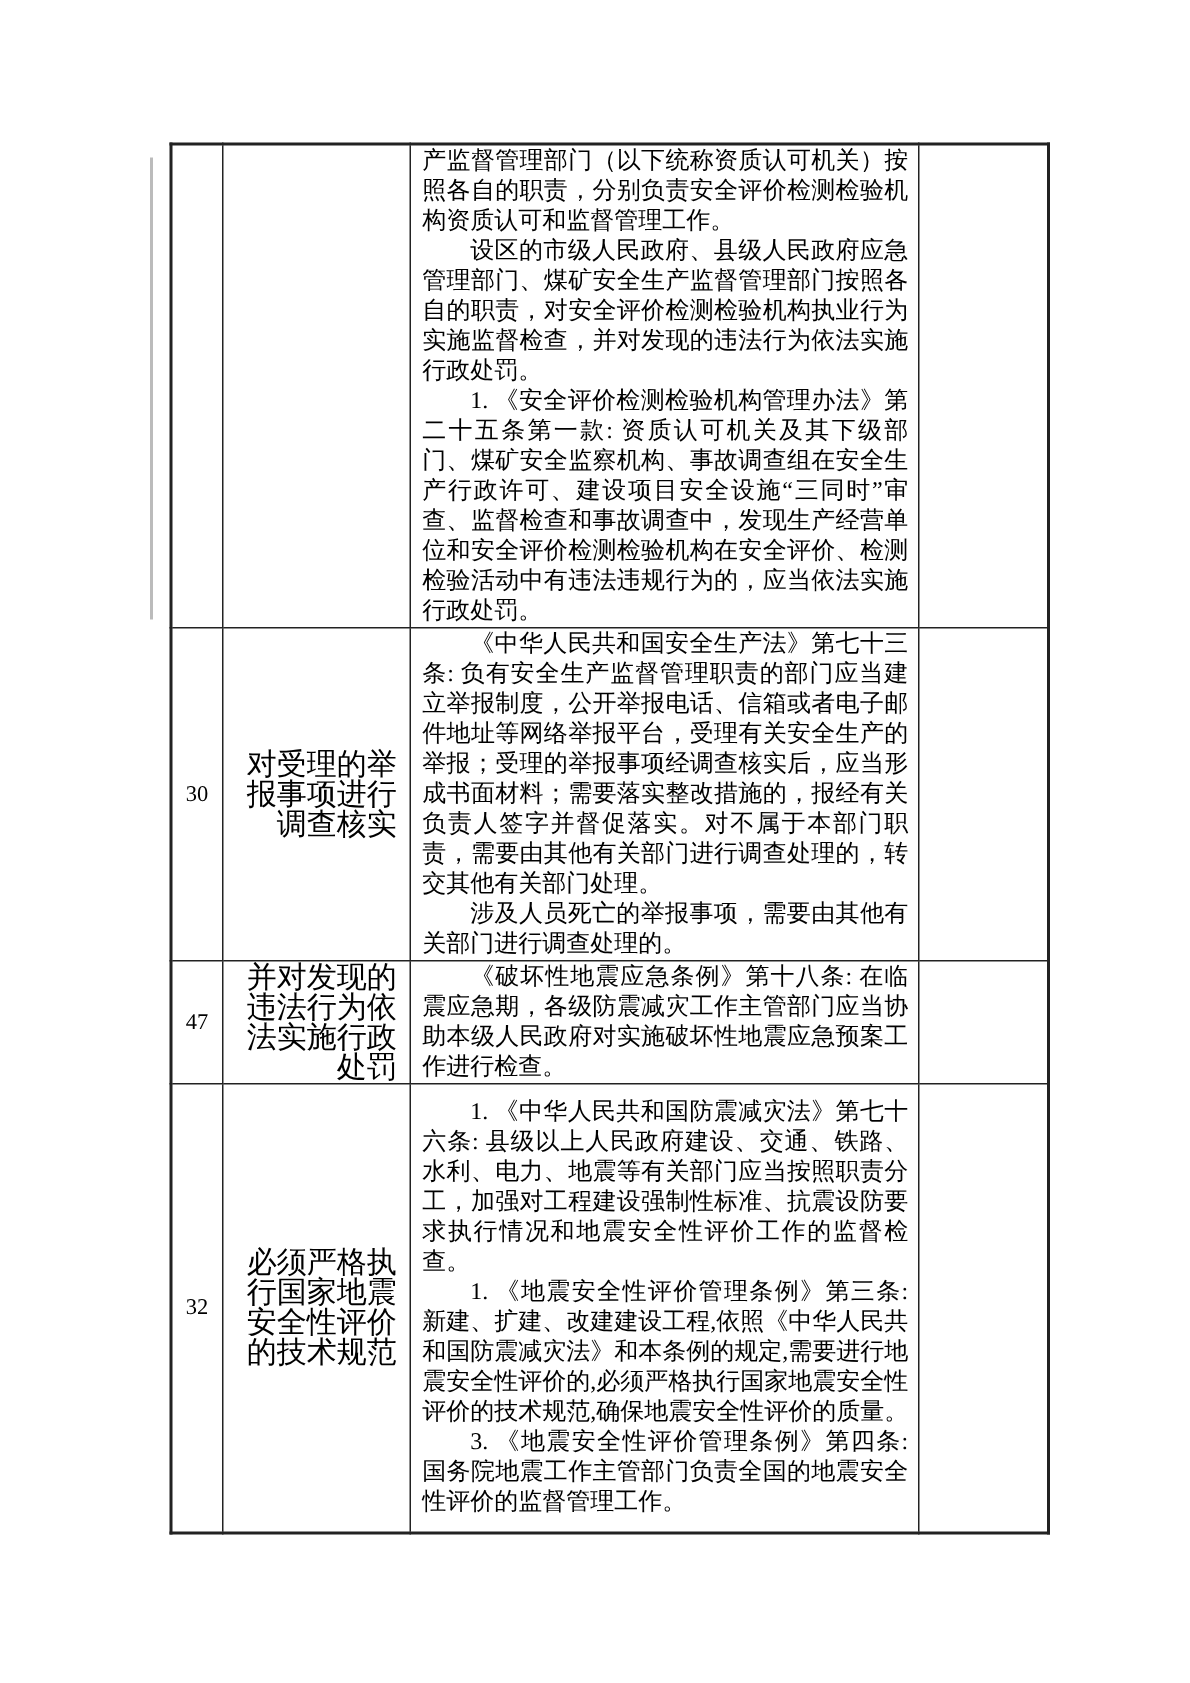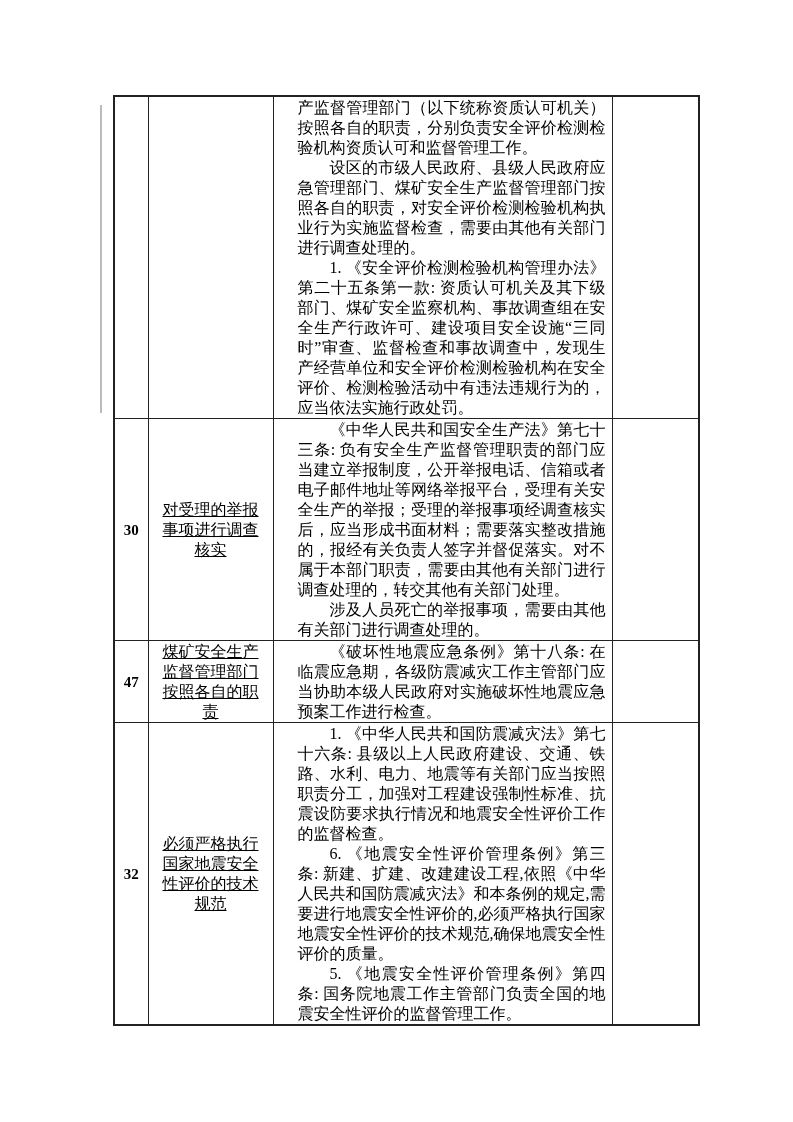--- a/index.html
+++ b/index.html
@@ -27,34 +27,32 @@
   }
   table.duty-table td {
     border:1px solid #222222;
     vertical-align:middle;
     overflow:hidden;
   }
   td.num-cell {
     text-align:center;
     font-size:15px;
     line-height:20px;
-    font-weight:bold;
   }
   td.title-cell {
-    text-align:center;
-    font-size:16px;
+    text-align:right;
+    font-size:20px;
     line-height:20px;
     padding:0 8px;
-    text-decoration:underline;
   }
   td.content-cell {
     font-size:16px;
     line-height:20px;
     text-align:justify;
-    padding:1px 6px 0 24px;
+    padding:1px 6px 0 8px;
   }
   td.remarks-cell { }
   td.content-cell p {
     margin:0;
     text-indent:2em;
   }
   td.content-cell p.continuation {
     text-indent:0;
   }
 </style>
@@ -72,51 +70,51 @@
       <col style="width:339px">
       <col style="width:87px">
     </colgroup>
 
     <tbody>
         <tr style="height:322px">
       <td class="num-cell"></td>
       <td class="title-cell"></td>
       <td class="content-cell">
         <p class="continuation">产监督管理部门（以下统称资质认可机关）按照各自的职责，分别负责安全评价检测检验机构资质认可和监督管理工作。</p>
-        <p>设区的市级人民政府、县级人民政府应急管理部门、煤矿安全生产监督管理部门按照各自的职责，对安全评价检测检验机构执业行为实施监督检查，需要由其他有关部门进行调查处理的。</p>
+        <p>设区的市级人民政府、县级人民政府应急管理部门、煤矿安全生产监督管理部门按照各自的职责，对安全评价检测检验机构执业行为实施监督检查，并对发现的违法行为依法实施行政处罚。</p>
         <p>1. 《安全评价检测检验机构管理办法》第二十五条第一款: 资质认可机关及其下级部门、煤矿安全监察机构、事故调查组在安全生产行政许可、建设项目安全设施“三同时”审查、监督检查和事故调查中，发现生产经营单位和安全评价检测检验机构在安全评价、检测检验活动中有违法违规行为的，应当依法实施行政处罚。</p>
       </td>
       <td class="remarks-cell"></td>
     </tr>
 
     <tr style="height:220px">
       <td class="num-cell">30</td>
       <td class="title-cell">对受理的举报事项进行调查核实</td>
       <td class="content-cell">
         <p>《中华人民共和国安全生产法》第七十三条: 负有安全生产监督管理职责的部门应当建立举报制度，公开举报电话、信箱或者电子邮件地址等网络举报平台，受理有关安全生产的举报；受理的举报事项经调查核实后，应当形成书面材料；需要落实整改措施的，报经有关负责人签字并督促落实。对不属于本部门职责，需要由其他有关部门进行调查处理的，转交其他有关部门处理。</p>
         <p>涉及人员死亡的举报事项，需要由其他有关部门进行调查处理的。</p>
       </td>
       <td class="remarks-cell"></td>
     </tr>
 
     <tr style="height:81px">
       <td class="num-cell">47</td>
-      <td class="title-cell">煤矿安全生产监督管理部门按照各自的职责</td>
+      <td class="title-cell">并对发现的违法行为依法实施行政处罚</td>
       <td class="content-cell">
         <p>《破坏性地震应急条例》第十八条: 在临震应急期，各级防震减灾工作主管部门应当协助本级人民政府对实施破坏性地震应急预案工作进行检查。</p>
       </td>
       <td class="remarks-cell"></td>
     </tr>
 
     <tr style="height:299px">
       <td class="num-cell">32</td>
       <td class="title-cell">必须严格执行国家地震安全性评价的技术规范</td>
       <td class="content-cell">
         <p>1. 《中华人民共和国防震减灾法》第七十六条: 县级以上人民政府建设、交通、铁路、水利、电力、地震等有关部门应当按照职责分工，加强对工程建设强制性标准、抗震设防要求执行情况和地震安全性评价工作的监督检查。</p>
-        <p>6. 《地震安全性评价管理条例》第三条: 新建、扩建、改建建设工程,依照《中华人民共和国防震减灾法》和本条例的规定,需要进行地震安全性评价的,必须严格执行国家地震安全性评价的技术规范,确保地震安全性评价的质量。</p>
-        <p>5. 《地震安全性评价管理条例》第四条: 国务院地震工作主管部门负责全国的地震安全性评价的监督管理工作。</p>
+        <p>1. 《地震安全性评价管理条例》第三条: 新建、扩建、改建建设工程,依照《中华人民共和国防震减灾法》和本条例的规定,需要进行地震安全性评价的,必须严格执行国家地震安全性评价的技术规范,确保地震安全性评价的质量。</p>
+        <p>3. 《地震安全性评价管理条例》第四条: 国务院地震工作主管部门负责全国的地震安全性评价的监督管理工作。</p>
       </td>
       <td class="remarks-cell"></td>
     </tr>
   </tbody>
     </table>
 
 </div>
 
 </body></html>

